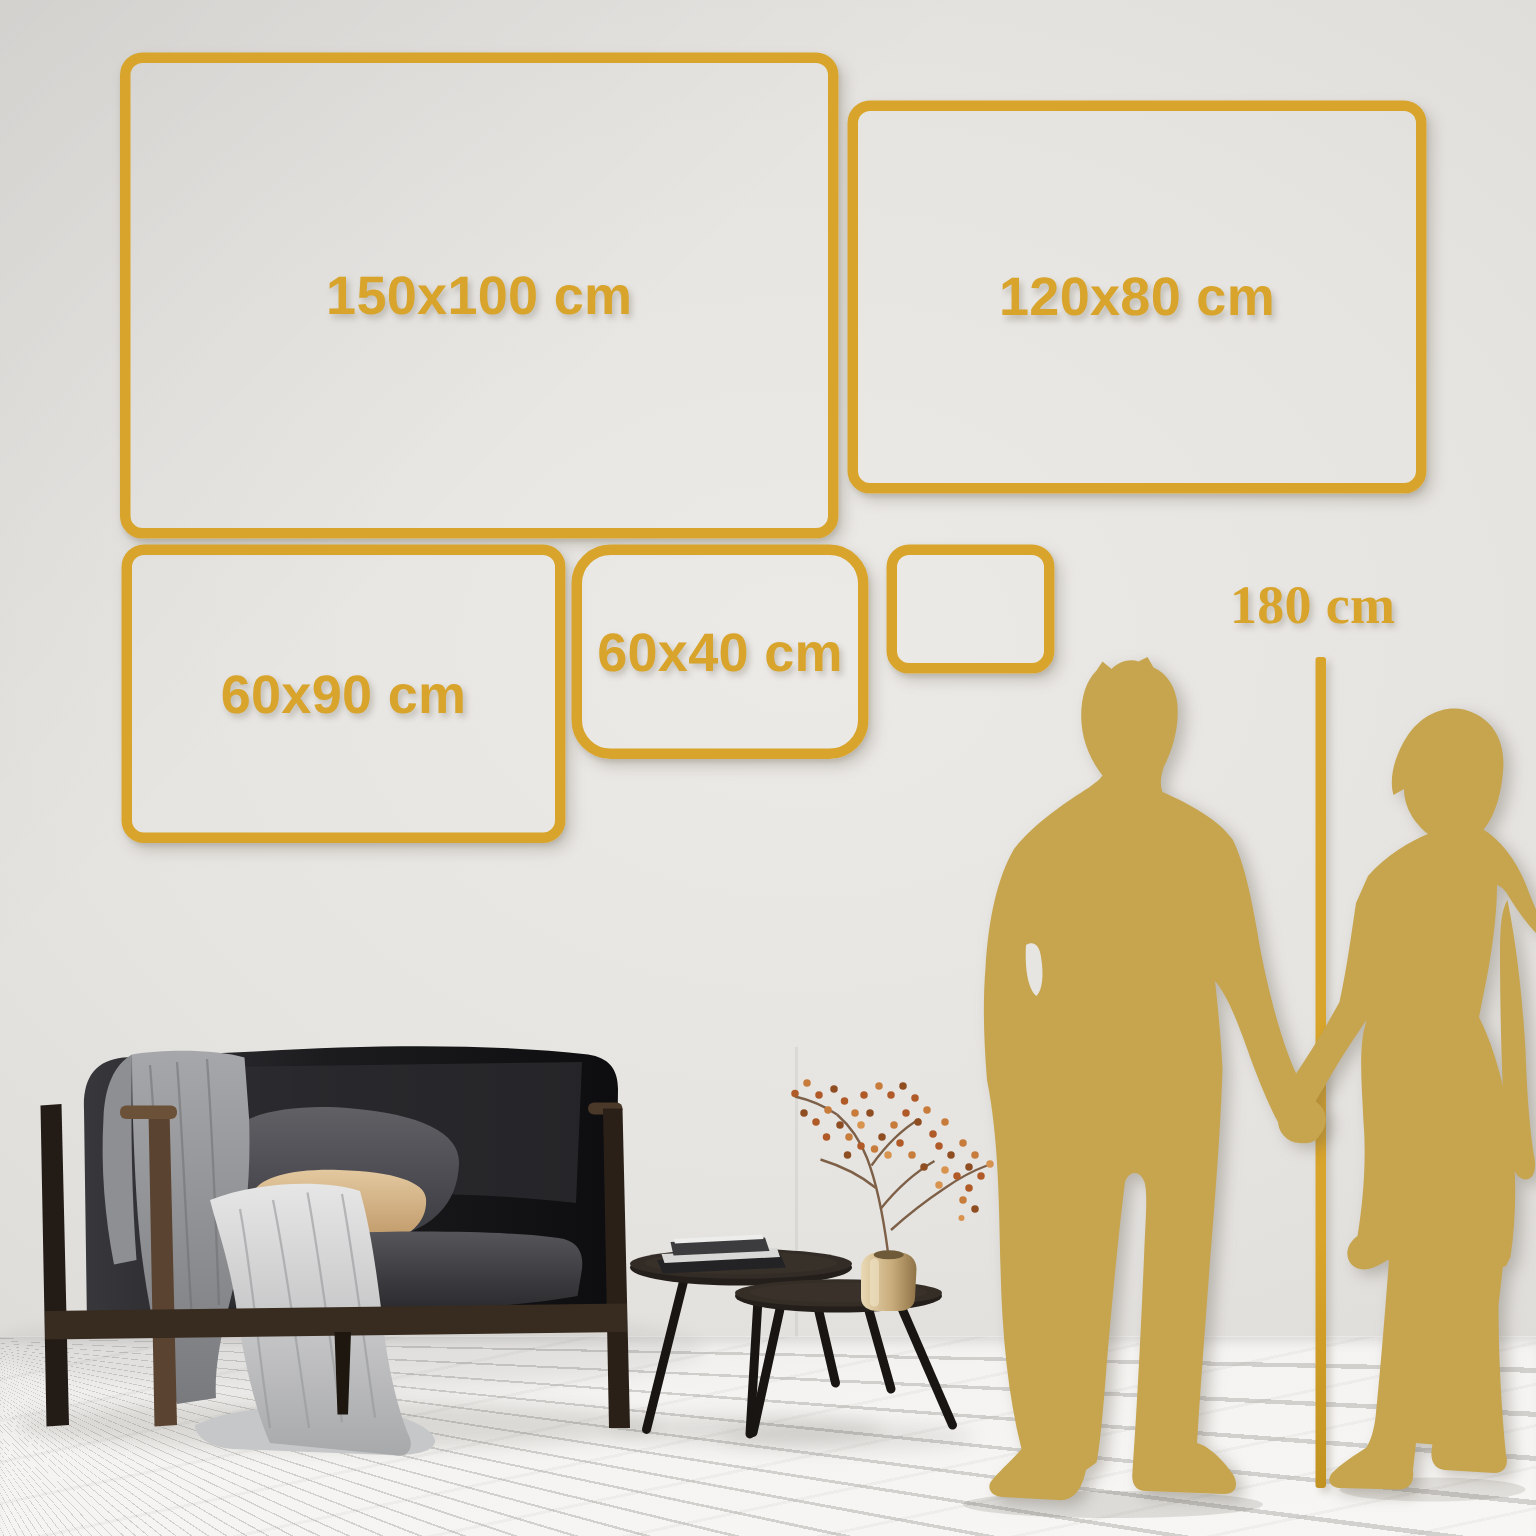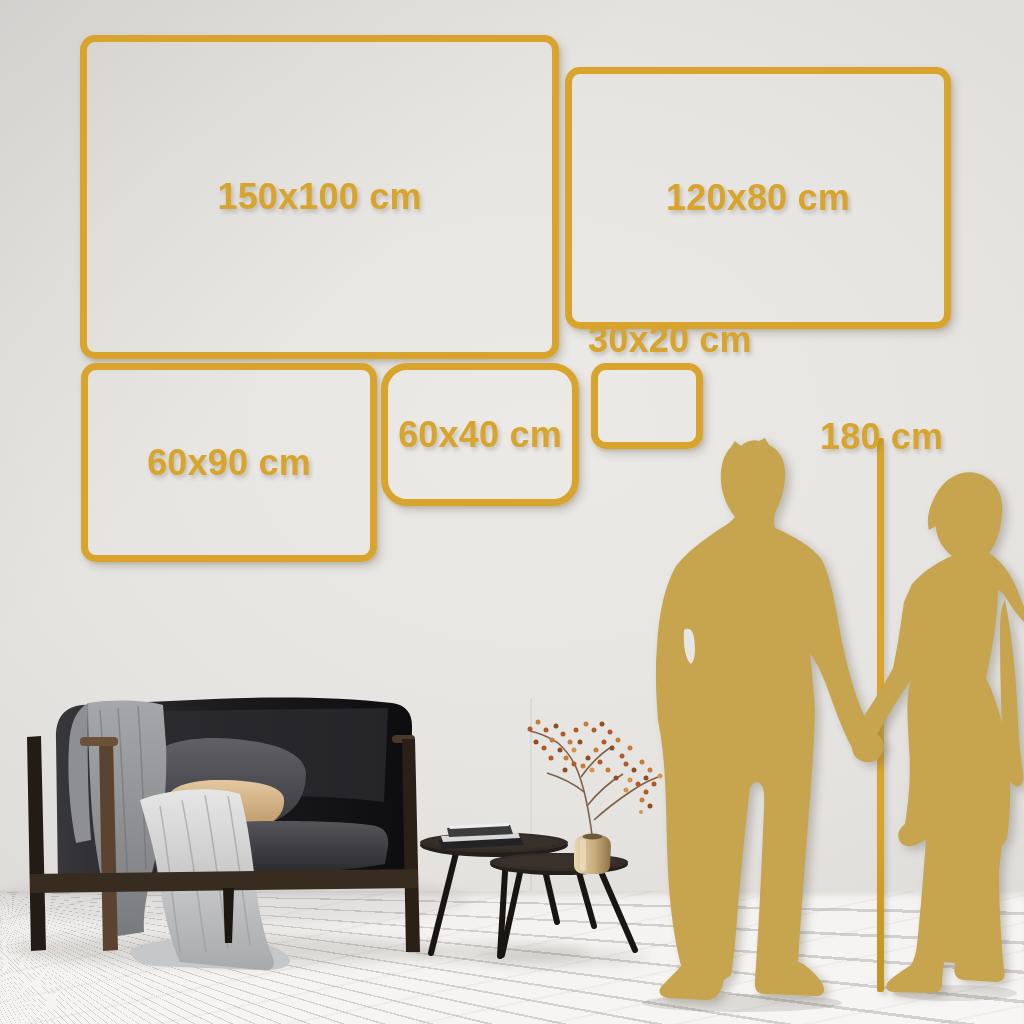--- a/index.html
+++ b/index.html
@@ -49,21 +49,21 @@
     letter-spacing:0.2px;white-space:nowrap;
     text-shadow:2px 3px 4px rgba(110,100,80,0.32);
   }
   .frame-150x100{left:80px;top:35px;width:465px;height:310px;}
   .frame-120x80{left:565px;top:35px;width:372px;height:248px;margin-top:32px;}
   .frame-60x90{left:81px;top:363px;width:282px;height:185px;}
   .frame-60x40{left:381px;top:363px;width:184px;height:129px;border-radius:26px;}
   .frame-30x20{left:591px;top:363px;width:98px;height:72px;}
   .label-30x20{position:absolute;left:588px;top:322px;}
   
-  .height-label{position:absolute;left:820px;top:419px;width:114px;text-align:center;}
+  .height-label{position:absolute;left:820px;top:385px;width:114px;text-align:left;font-family:Liberation Serif, serif;}
   .ruler-line{
     position:absolute;left:877px;top:438px;width:7px;height:554px;
     background:linear-gradient(180deg,var(--gold) 0%,var(--gold) 70%,#C29322 100%);
     border-radius:2px;
     box-shadow:3px 3px 5px rgba(110,100,80,0.25);
   }
   
   svg.layer{position:absolute;left:0;top:0;width:1024px;height:1024px;pointer-events:none;}
   .people-group{filter:drop-shadow(5px 4px 5px rgba(105,98,82,0.35));}
 </style>
@@ -255,21 +255,20 @@
   <div class="frame frame-120x80">
     <span class="size-label">120x80 cm</span>
   </div>
   <div class="frame frame-60x90">
     <span class="size-label">60x90 cm</span>
   </div>
   <div class="frame frame-60x40">
     <span class="size-label">60x40 cm</span>
   </div>
   <div class="frame frame-30x20"></div>
-  <span class="size-label label-30x20">30x20 cm</span>
 
   <span class="size-label height-label">180 cm</span>
 
   <svg class="layer" viewBox="0 0 1024 1024" aria-hidden="true">
     <ellipse cx="742" cy="1003" rx="100" ry="9" fill="#5A5548" opacity="0.16"></ellipse>
     <ellipse cx="955" cy="993" rx="62" ry="8" fill="#5A5548" opacity="0.14"></ellipse>
     <g class="people-group" fill="var(--silhouette)">
 
       <path d="M 735 517
         C 728 508 722 496 721 482 C 720 468 723 455 731 447 L 735 441 L 741 446 C 746 441 753 439 759 441 L 765 438 L 769 445

